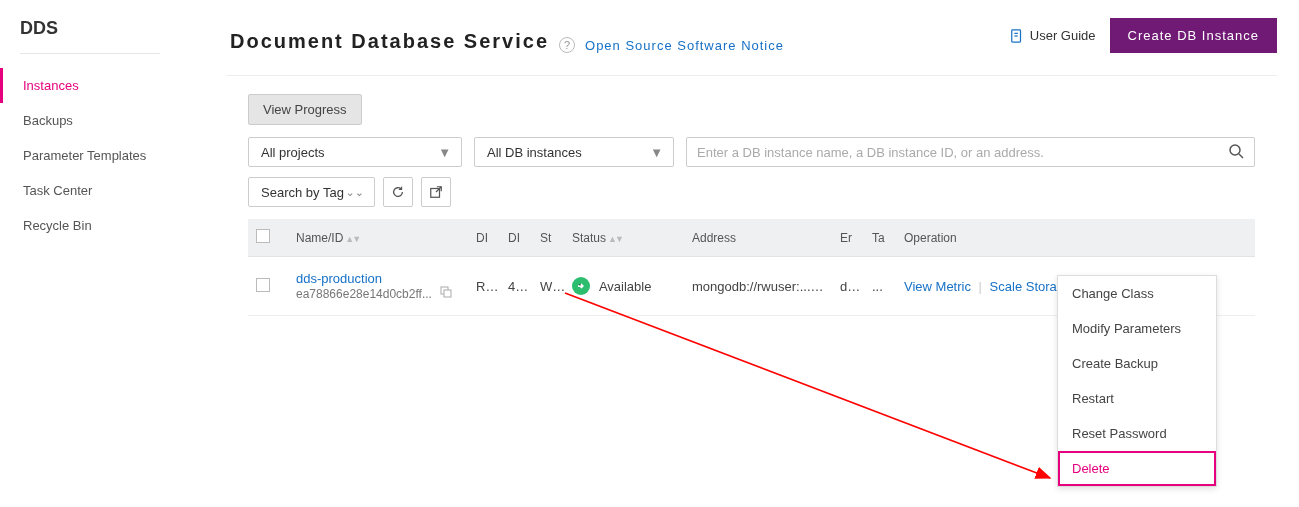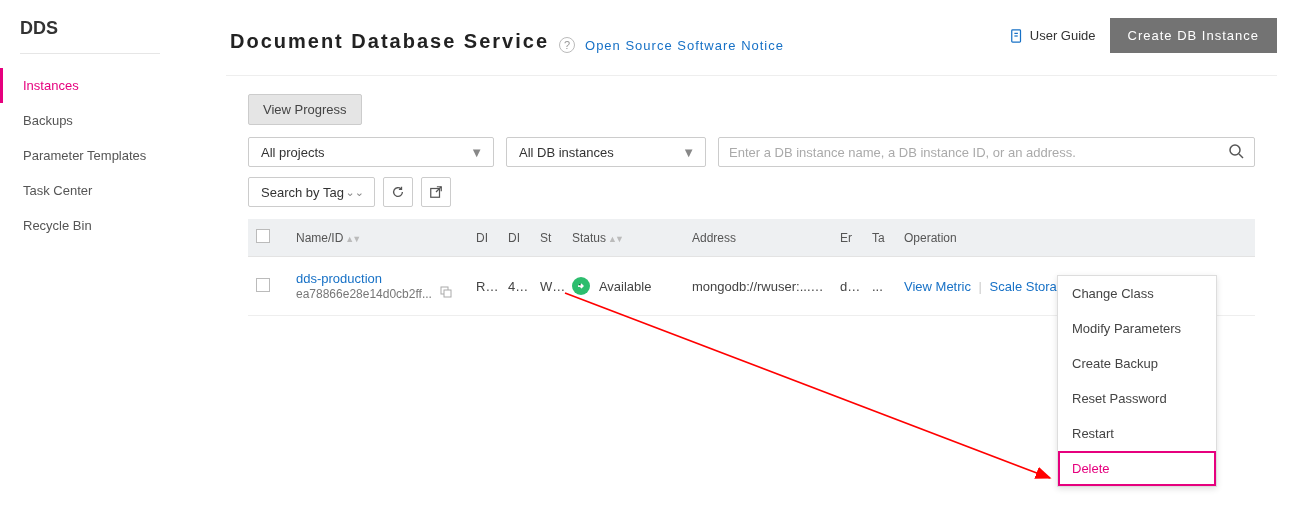--- a/index.html
+++ b/index.html
@@ -14,21 +14,21 @@
 
   
   .main { position: absolute; left: 230px; top: 0; right: 0; padding: 18px 22px 0 0; }
   .page-header { display: flex; align-items: flex-end; margin-bottom: 22px; }
   .page-title { font-size: 20px; font-weight: bold; color: #222; letter-spacing: 2px; }
   .help-icon { margin-left: 10px; color: #999; border: 1px solid #bbb; border-radius: 50%; width: 16px; height: 16px; display: inline-flex; align-items: center; justify-content: center; font-size: 11px; }
   .oss-link { margin-left: 10px; color: #1771c6; letter-spacing: 1px; cursor: pointer; }
   .header-right { margin-left: auto; display: flex; align-items: center; gap: 14px; }
   .user-guide { color: #333; cursor: pointer; display: flex; align-items: center; gap: 6px; }
   .user-guide svg { color: #1771c6; }
-  .create-btn { background: #737373; color: #fff; border: none; padding: 10px 18px; font-size: 13px; letter-spacing: 1px; cursor: pointer; }
+  .create-btn { background: #701a75; color: #fff; border: none; padding: 10px 18px; font-size: 13px; letter-spacing: 1px; cursor: pointer; }
 
   
   .card { background: #fff; border-top: 1px solid #eee; padding: 18px 22px 0 22px; margin-left: -4px; }
 
   
   .btn { background: #e5e5e5; border: 1px solid #ccc; padding: 7px 14px; cursor: pointer; color: #444; font-size: 13px; border-radius: 2px; }
   .icon-btn { width: 30px; height: 30px; display: inline-flex; align-items: center; justify-content: center; border: 1px solid #ccc; background: #fff; cursor: pointer; border-radius: 2px; }
 
   
   .filter-row { display: flex; align-items: center; gap: 12px; margin-top: 12px; flex-wrap: wrap; }
@@ -94,21 +94,21 @@
         <span>User Guide</span>
       </span>
       <button class="create-btn">Create DB Instance</button>
     </div>
   </div>
 
   <div class="card">
     <button class="btn">View Progress</button>
 
     <div class="filter-row">
-      <div class="select" style="width:246px">
+      <div class="select" style="width:214px">
         <span>All projects</span>
         <span class="caret">▼</span>
       </div>
       <div class="select" style="width:174px">
         <span>All DB instances</span>
         <span class="caret">▼</span>
       </div>
       <div class="search-box">
         <input type="text" placeholder="Enter a DB instance name, a DB instance ID, or an address." style="">
         <span class="search-icon">
@@ -220,22 +220,22 @@
         </tr>
       </tbody>
     </table>
   </div>
 </div>
 
 <div class="dropdown">
   <div class="dropdown-item">Change Class</div>
   <div class="dropdown-item">Modify Parameters</div>
   <div class="dropdown-item">Create Backup</div>
+  <div class="dropdown-item">Restart</div>
   <div class="dropdown-item">Reset Password</div>
-  <div class="dropdown-item">Restart</div>
   <div class="dropdown-item danger">Delete</div>
 </div>
 
 <svg class="annotation-arrow" width="520" height="210">
   <defs>
     <marker id="arrowhead" markerWidth="10" markerHeight="8" refX="9" refY="4" orient="auto">
       <polygon points="0 0, 10 4, 0 8" fill="red"></polygon>
     </marker>
   </defs>
   <line x1="5" y1="5" x2="490" y2="190" stroke="red" stroke-width="1.6" marker-end="url(#arrowhead)"></line>

